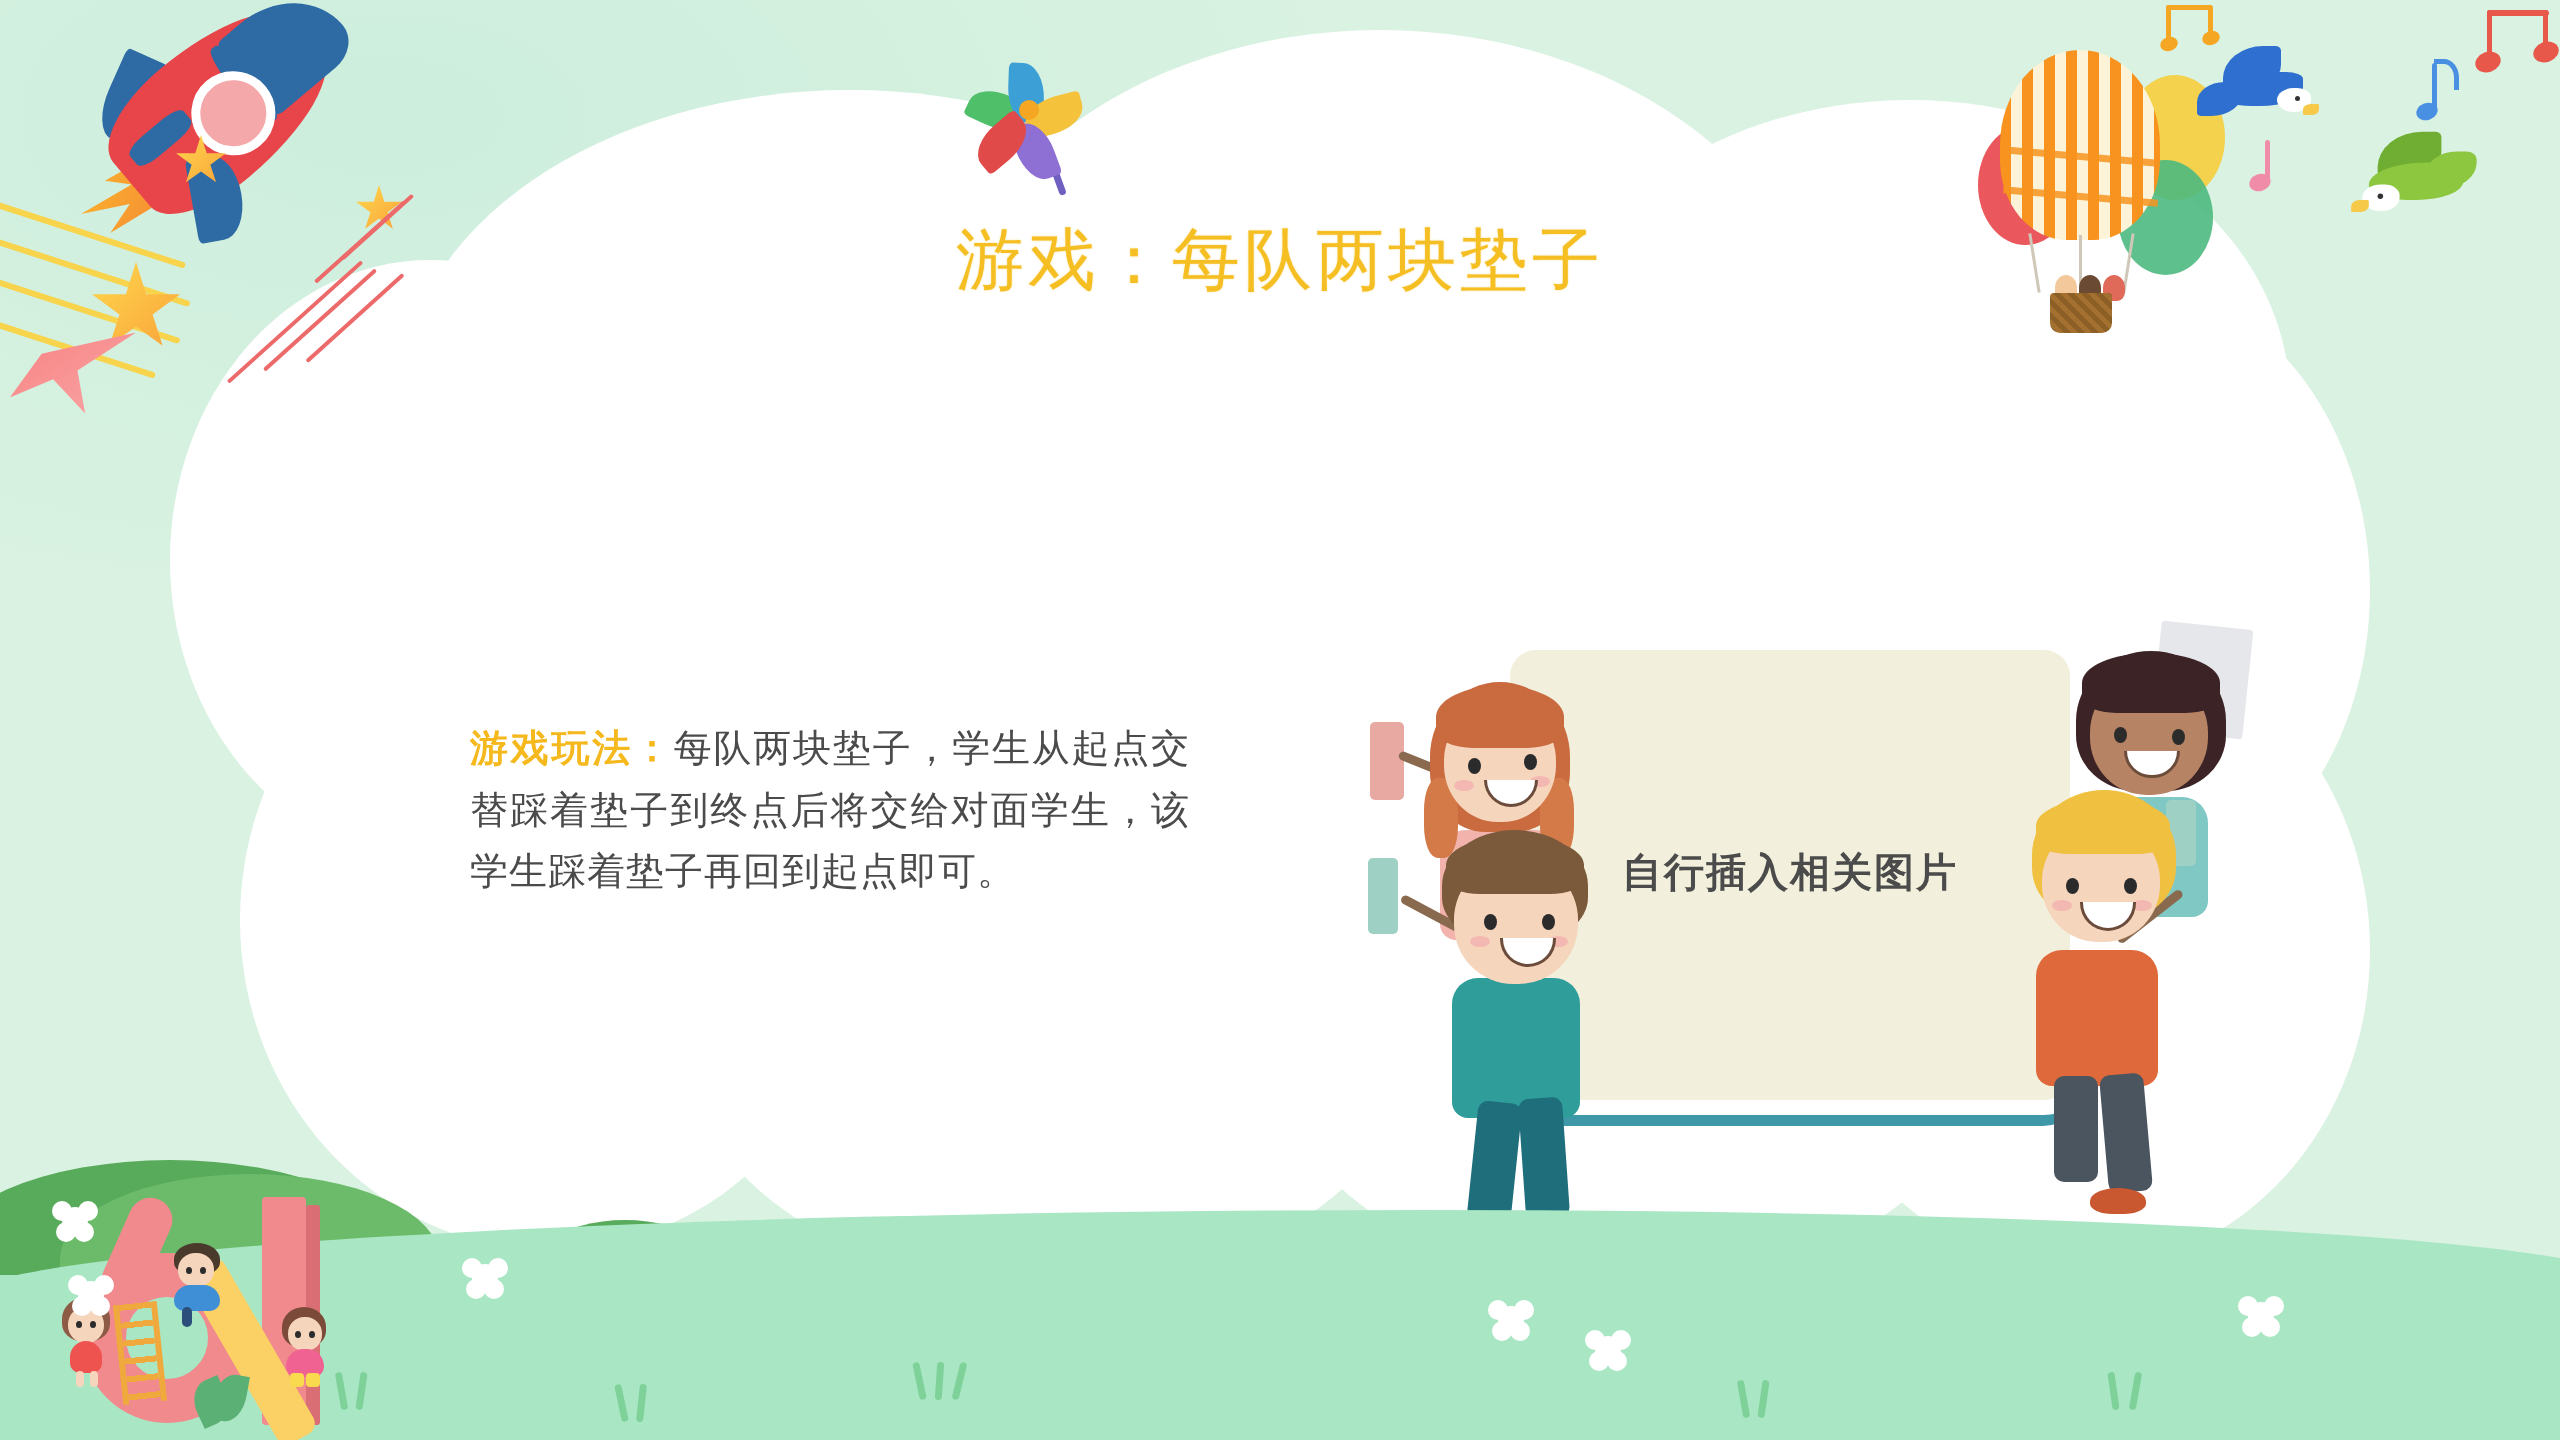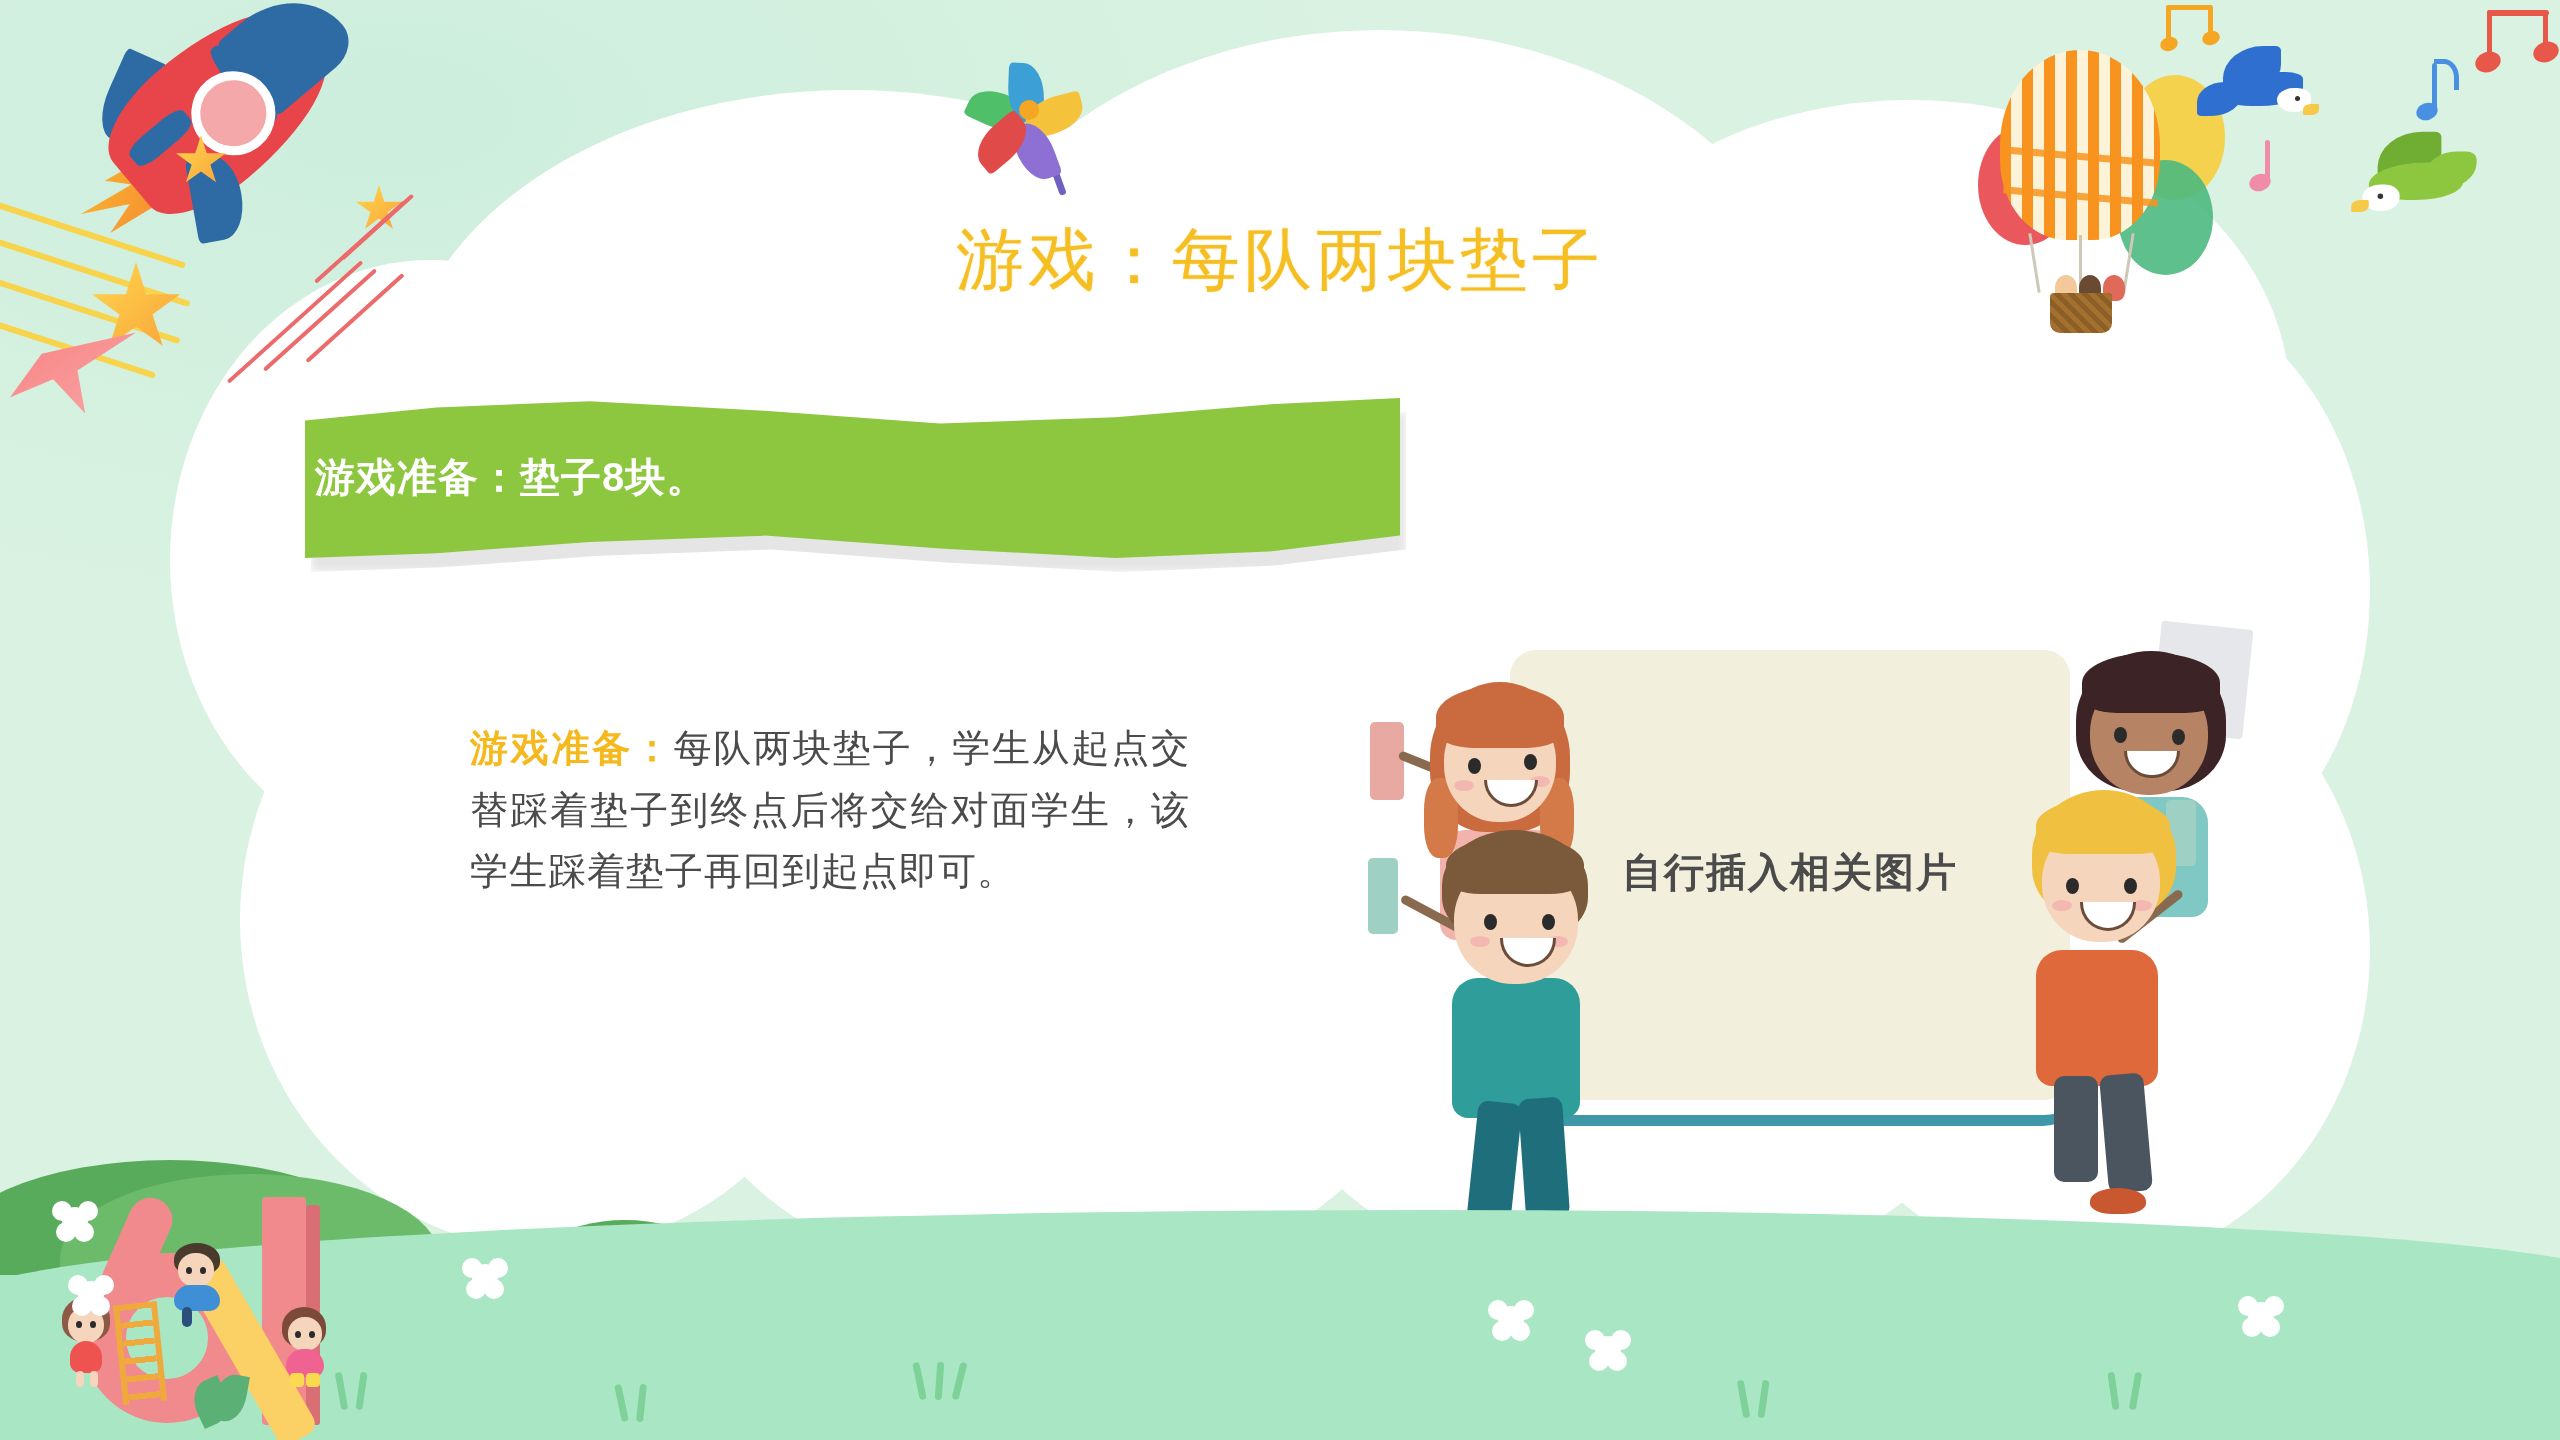--- a/index.html
+++ b/index.html
@@ -270,28 +270,23 @@
   <div class="deco" style="left:2160px;top:5px;width:60px;height:55px;">
     <div class="note-bar" style="left:6px;top:0px;width:46px;background:#f5a623;height:5px;"></div>
     <div class="note-stem" style="left:6px;top:0px;height:36px;background:#f5a623;"></div>
     <div class="note-stem" style="left:48px;top:0px;height:30px;background:#f5a623;"></div>
     <div class="note-head" style="left:0px;top:32px;width:18px;height:14px;background:#f5a623;"></div>
     <div class="note-head" style="left:42px;top:26px;width:18px;height:14px;background:#f5a623;"></div>
   </div>
 
   <div class="title">游戏：每队两块垫子</div>
 
-  <div class="ribbon-wrap">
-    <div class="ribbon-shadow"></div>
-    <div class="ribbon"></div>
-    <div class="ribbon-text">游戏准备：垫子8块。</div>
-  </div>
 
   <div class="body-block">
-    <span class="body-label">游戏准备：</span><span>每队两块垫子，学生从起点交替踩着垫子到终点后将交给对面学生，该学生踩着垫子再回到起点即可。</span>
+    <span class="body-label">游戏玩法：</span><span>每队两块垫子，学生从起点交替踩着垫子到终点后将交给对面学生，该学生踩着垫子再回到起点即可。</span>
   </div>
 
   <div class="photo-panel"></div>
   <div class="photo-panel-edge"></div>
   <div class="photo-text">自行插入相关图片</div>
 
   <div class="kid" style="left:1378px;top:680px;width:230px;height:260px;">
     <div class="cup" style="left:-8px;top:42px;width:34px;height:78px;background:#e8a9a2;"></div>
     <div class="arm" style="left:18px;top:86px;width:86px;height:9px;transform:rotate(22deg);"></div>
     <div class="torso" style="left:62px;top:150px;width:122px;height:110px;background:#f2b3ad;"></div>

